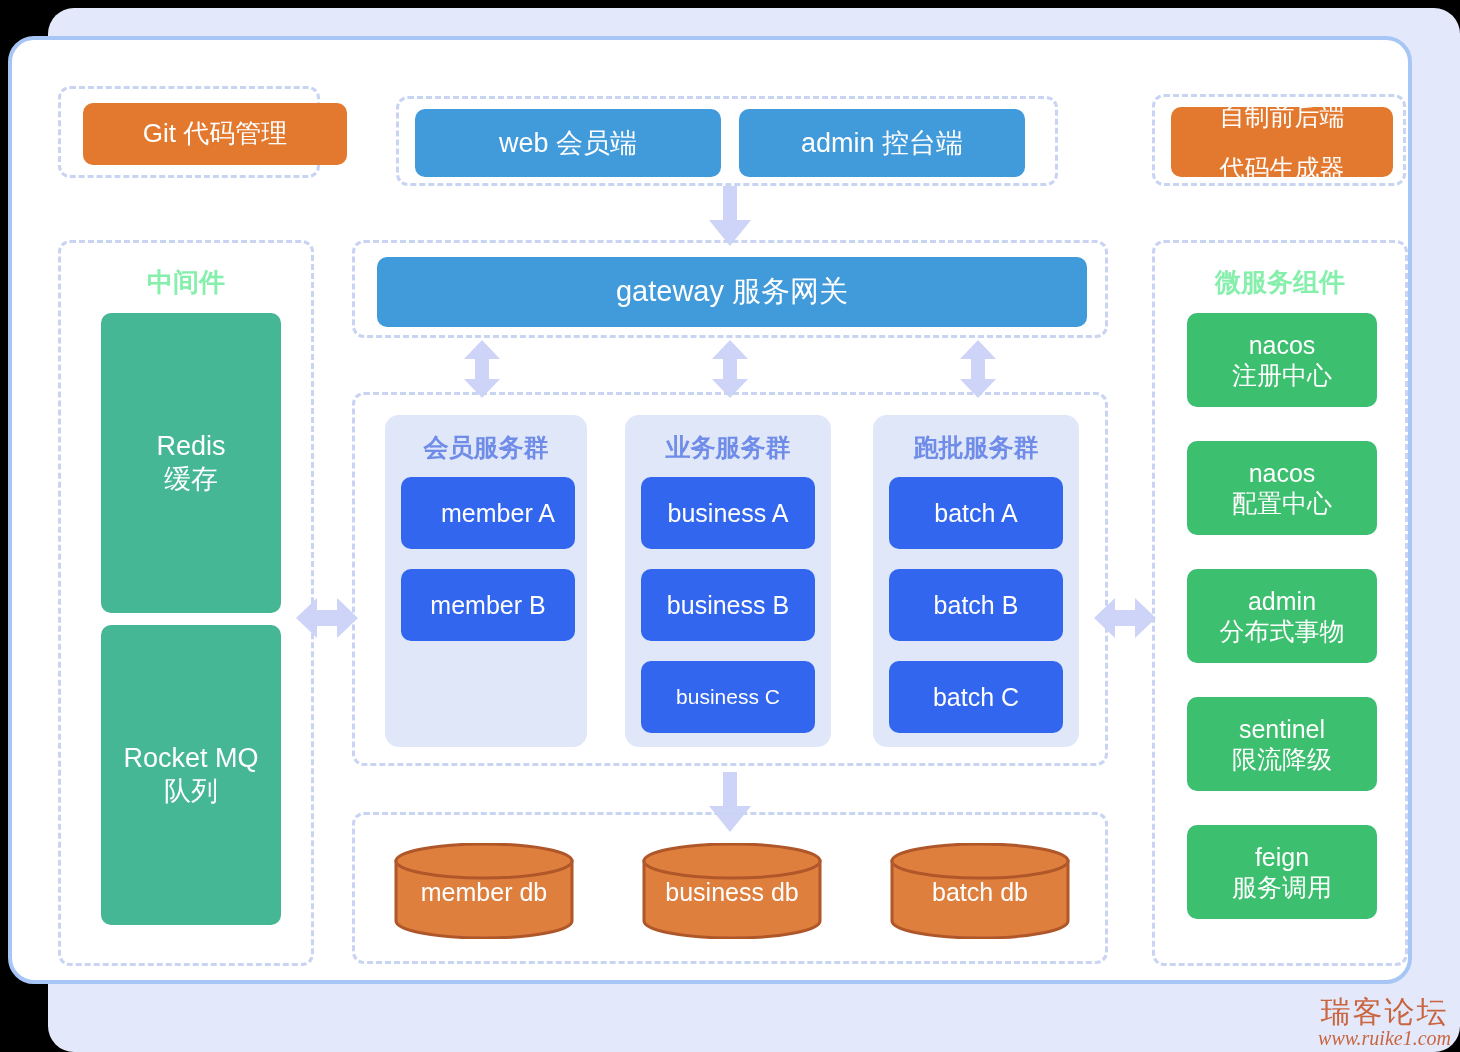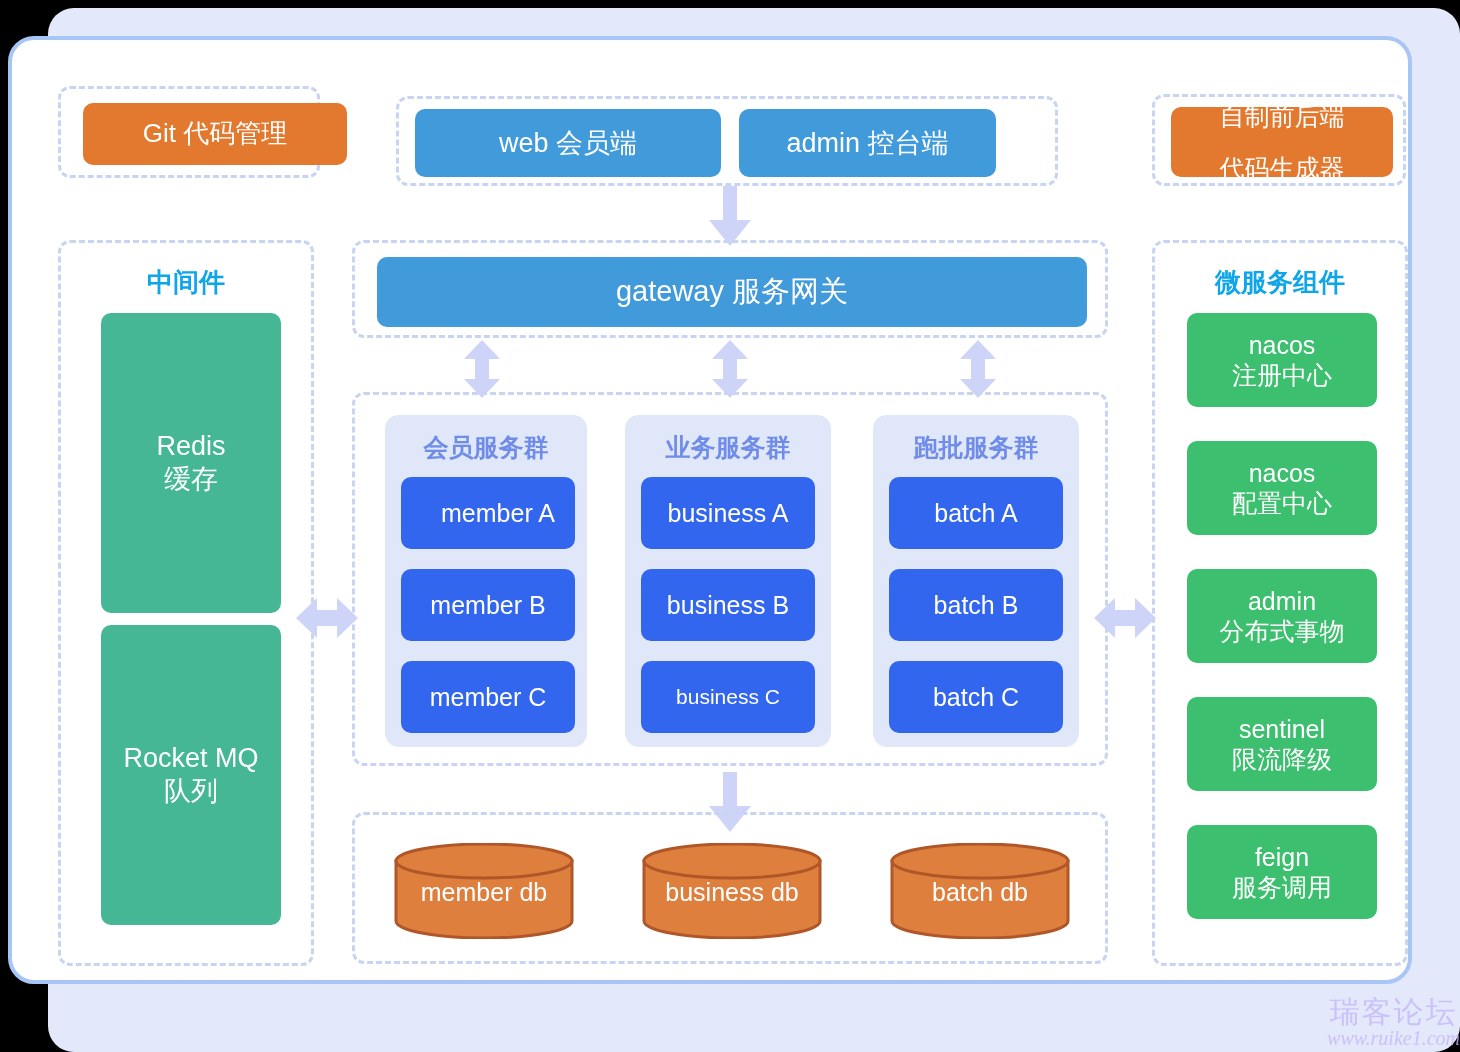--- a/index.html
+++ b/index.html
@@ -37,24 +37,24 @@
     height: 948px;
     background: #ffffff;
     border: 4px solid #a8c6f5;
     border-radius: 26px;
     box-sizing: border-box;
   }
 
   
   .watermark {
     position: absolute;
-    right: 0;
+    right: 9px;
     bottom: 4px;
     text-align: center;
-    color: #c4b5fd;
+    color: #c2410c;
     opacity: .78;
     line-height: 1.0;
     pointer-events: none;
   }
   .watermark .wm-cn {
     font-size: 30px;
     letter-spacing: 2px;
     font-family: "DejaVu Sans", sans-serif;
   }
   .watermark .wm-url {
@@ -65,21 +65,21 @@
   }
 
   
   .panel {
     position: absolute;
     border: 3px dashed #c8d4f2;
     border-radius: 12px;
     box-sizing: border-box;
   }
   .panel-title {
-    color: #0ea5e9;
+    color: #86efac;
     font-size: 26px;
     font-weight: bold;
     text-align: center;
     font-family: "DejaVu Sans", sans-serif;
   }
 
   
   .node {
     position: absolute;
     border-radius: 10px;
@@ -148,21 +148,21 @@
   <div class="panel" style="left:58px; top:86px; width:262px; height:92px;">
     <div class="node orange" style="left:16px; top:14px; width:264px; height:62px; font-size:26px;margin-left:6px;">
       <span class="ln">Git 代码管理</span>
     </div>
   </div>
 
   <div class="panel" style="left:396px; top:96px; width:662px; height:90px;">
     <div class="node blue" style="left:16px; top:10px; width:306px; height:68px; font-size:27px;">
       <span class="ln">web 会员端</span>
     </div>
-    <div class="node blue" style="left:340px; top:10px; width:257px; height:68px; font-size:27px;">
+    <div class="node blue" style="left:340px; top:10px; width:286px; height:68px; font-size:27px;">
       <span class="ln">admin 控台端</span>
     </div>
   </div>
 
   <div class="panel" style="left:1152px; top:94px; width:254px; height:92px;">
     <div class="node orange" style="left:16px; top:10px; width:222px; height:70px; font-size:25px;gap:21px;">
       <span class="ln">自制前后端</span>
       <span class="ln">代码生成器</span>
     </div>
   </div>
@@ -209,23 +209,20 @@
 
   <div class="panel" style="left:352px; top:392px; width:756px; height:374px;">
 
     <div class="group" style="left:30px; top:20px; width:202px; height:332px;">
       <div class="group-title">会员服务群</div>
       <div class="node royal" style="left:16px; top:62px; width:174px; height:72px; font-size:25px;padding-left:20px;">
         <span class="ln">member A</span>
       </div>
       <div class="node royal" style="left:16px; top:154px; width:174px; height:72px; font-size:25px;">
         <span class="ln">member B</span>
-      </div>
-      <div class="node royal" style="left:16px; top:246px; width:174px; height:72px; font-size:25px;">
-        <span class="ln">member C</span>
       </div>
     </div>
 
     <div class="group" style="left:270px; top:20px; width:206px; height:332px;">
       <div class="group-title">业务服务群</div>
       <div class="node royal" style="left:16px; top:62px; width:174px; height:72px; font-size:25px;">
         <span class="ln">business A</span>
       </div>
       <div class="node royal" style="left:16px; top:154px; width:174px; height:72px; font-size:25px;">
         <span class="ln">business B</span>

